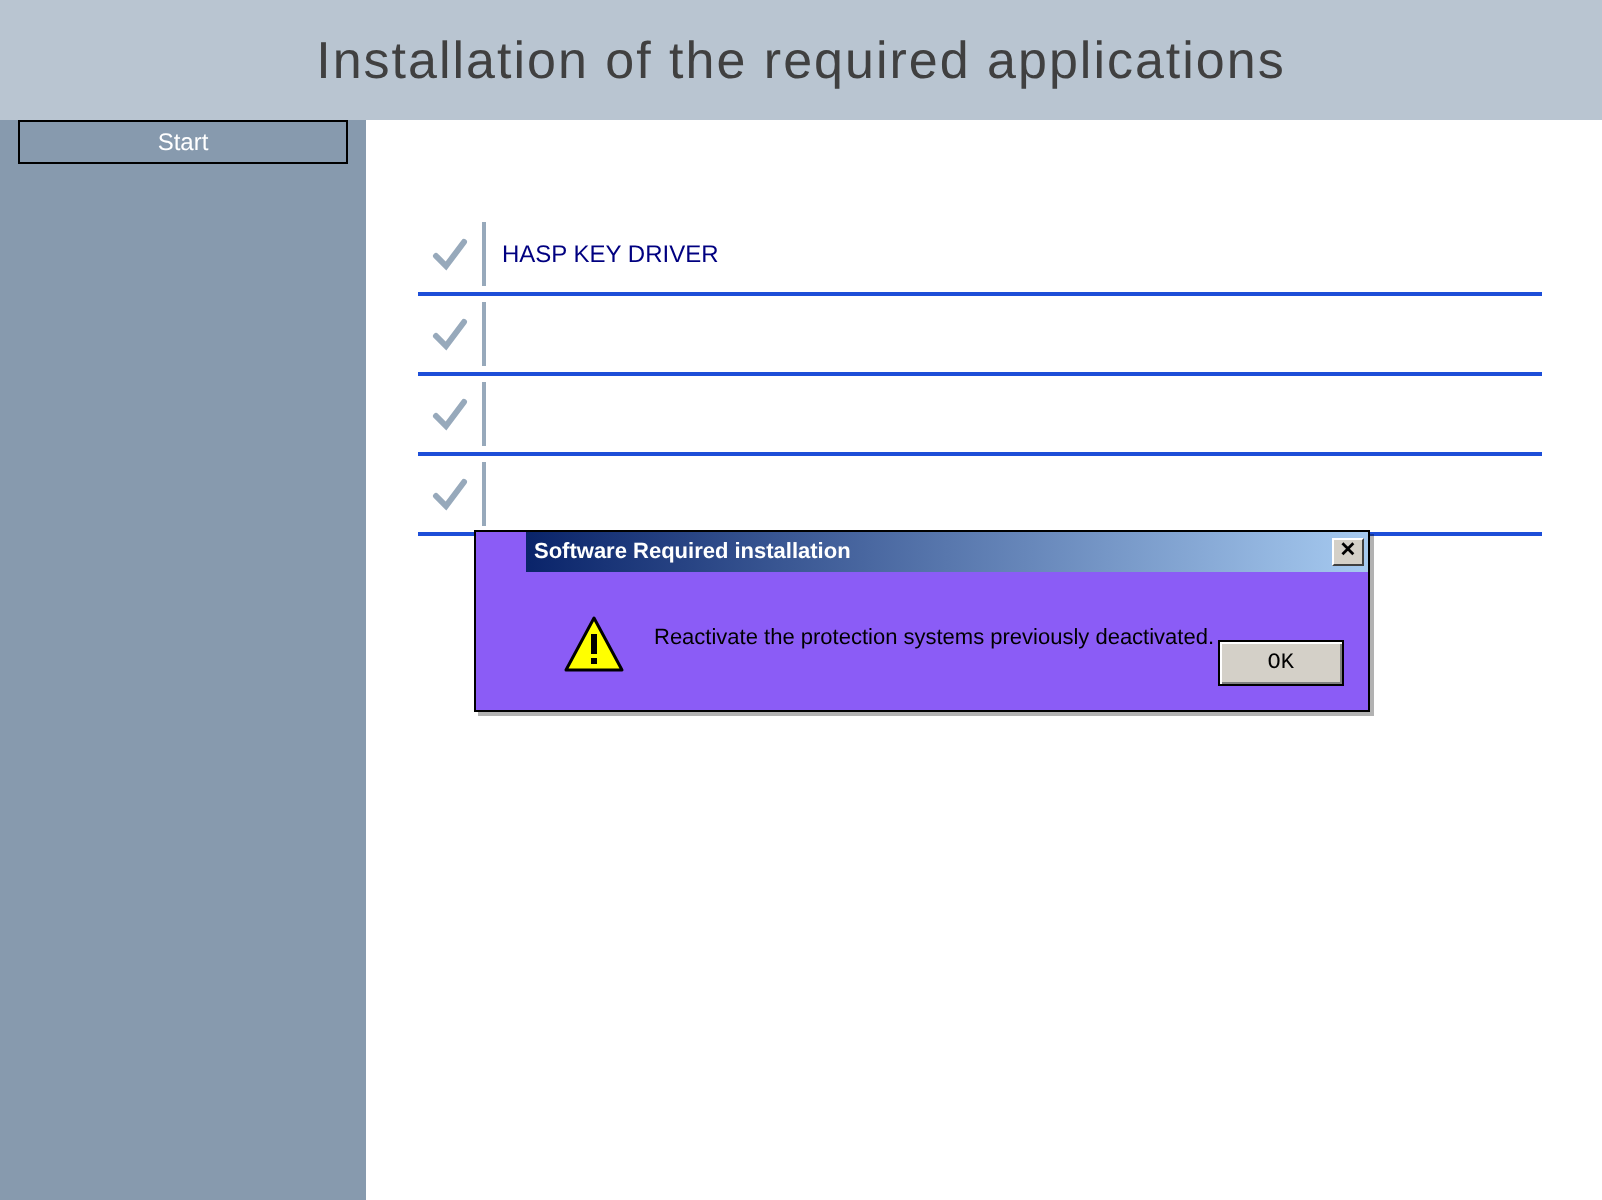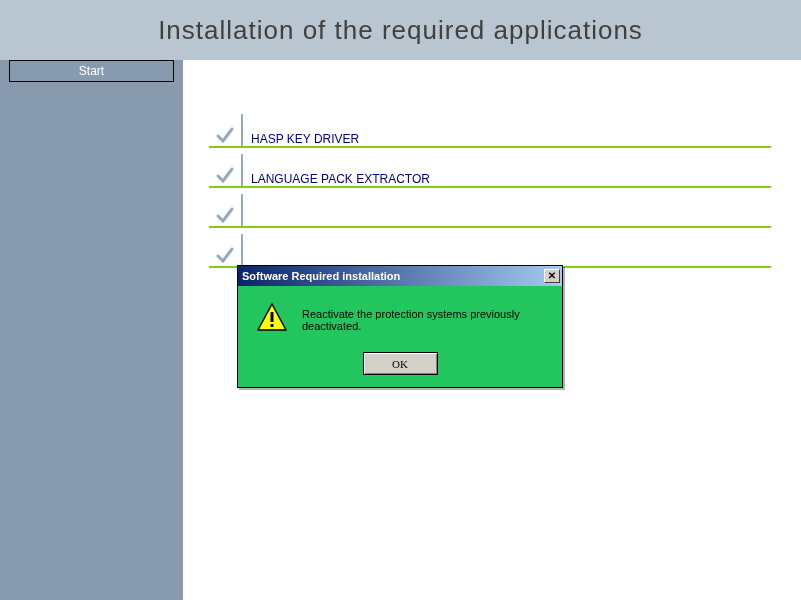--- a/index.html
+++ b/index.html
@@ -52,23 +52,23 @@
       align-items: center;
       justify-content: center;
     }
     .content {
       flex: 1;
       background: #ffffff;
       padding: 48px 30px 0 26px;
     }
     .item-row {
       display: flex;
-      align-items: flex-end;
+      align-items: center;
       height: 40px;
-      border-bottom: 2px solid #84cc16;
+      border-bottom: 2px solid #1d4ed8;
     }
     .item-check {
       width: 32px;
       display: flex;
       justify-content: center;
       align-items: center;
     }
     .item-divider {
       width: 2px;
       height: 32px;
@@ -77,24 +77,25 @@
     }
     .item-label {
       color: #000080;
       font-size: 12px;
       font-weight: normal;
     }
     .modal {
       position: absolute;
       left: 237px;
       top: 265px;
-      width: 326px;
-      background: #22c55e;
+      width: 448px;
+      background: #8b5cf6;
       border: 1px solid #000000;
       box-shadow: 2px 2px 0 rgba(0,0,0,0.3);
+      padding-left: 25px;
     }
     .modal-titlebar {
       height: 20px;
       background: linear-gradient(to right, #0a246a 0%, #a6caf0 100%);
       display: flex;
       align-items: center;
       justify-content: space-between;
       padding: 0 2px 0 4px;
     }
     .modal-title {
@@ -115,21 +116,21 @@
       justify-content: center;
       font-size: 10px;
       font-family: Arial;
       font-weight: bold;
       cursor: pointer;
       line-height: 1;
     }
     .modal-body {
       padding: 16px 12px 12px 12px;
       display: flex;
-      flex-direction: column;
+      flex-direction: row;
       align-items: center;
     }
     .modal-content-row {
       display: flex;
       align-items: flex-start;
       width: 100%;
       gap: 14px;
       padding-left: 6px;
     }
     .warning-icon {
@@ -144,21 +145,21 @@
       padding-top: 6px;
     }
     .modal-ok {
       margin-top: 18px;
       width: 75px;
       height: 23px;
       background: #d4d0c8;
       border: 1px solid #000000;
       box-shadow: inset 1px 1px 0 #ffffff, inset -1px -1px 0 #808080;
       font-size: 11px;
-      font-family: Liberation Serif, serif;
+      font-family: Liberation Mono, monospace;
       cursor: pointer;
     }
   </style>
 </head>
 <body>
 
 <div class="header">
   <div class="header-title">Installation of the required applications</div>
 </div>
 
@@ -176,21 +177,20 @@
       <span class="item-divider"></span>
       <span class="item-label">HASP KEY DRIVER</span>
     </div>
     <div class="item-row">
       <span class="item-check">
         <svg width="22" height="22" viewBox="0 0 22 22">
             <path d="M4 12 L9 17 L18 5" stroke="#97a9bb" stroke-width="3" fill="none" stroke-linecap="round"></path>
           </svg>
       </span>
       <span class="item-divider"></span>
-      <span class="item-label">LANGUAGE PACK EXTRACTOR</span>
     </div>
     <div class="item-row">
       <span class="item-check">
         <svg width="22" height="22" viewBox="0 0 22 22">
             <path d="M4 12 L9 17 L18 5" stroke="#97a9bb" stroke-width="3" fill="none" stroke-linecap="round"></path>
           </svg>
       </span>
       <span class="item-divider"></span>
       <span class="item-label"></span>
     </div>

